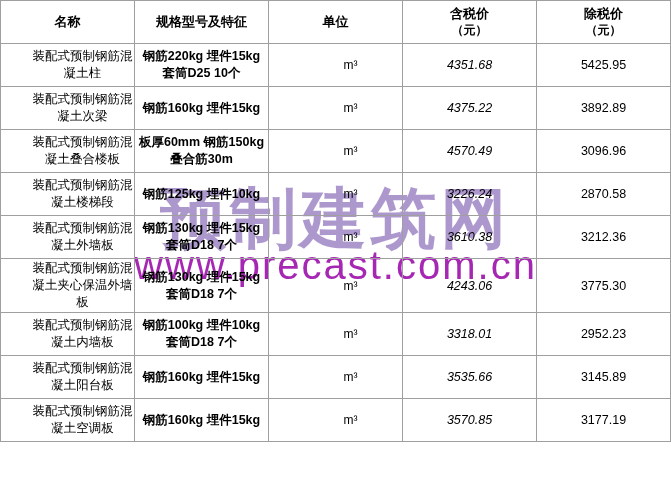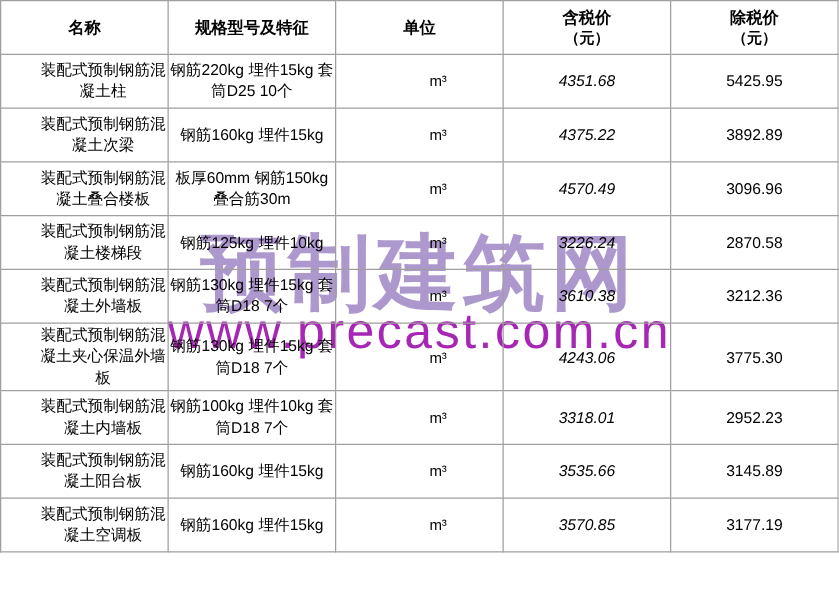--- a/index.html
+++ b/index.html
@@ -82,21 +82,21 @@
   thead th .sub {
     display: block;
     font-size: 12px;
     font-weight: bold;
   }
   tbody td {
     height: 40px;
     font-size: 12.5px;
   }
   td.c-name { width: 246px; padding-left: 31px; }
-  td.c-spec { width: 220px; }
+  td.c-spec { width: 220px; font-weight: bold; }
   td.c-unit { width: 56px; font-size: 12px; padding-left: 31px; }
   td.c-price { width: 74px; font-style: italic; }
   td.c-price2 { width: 75px; }
 </style>
 </head>
 <body>
 
 <div class="sheet">
 
   <div class="watermark">

